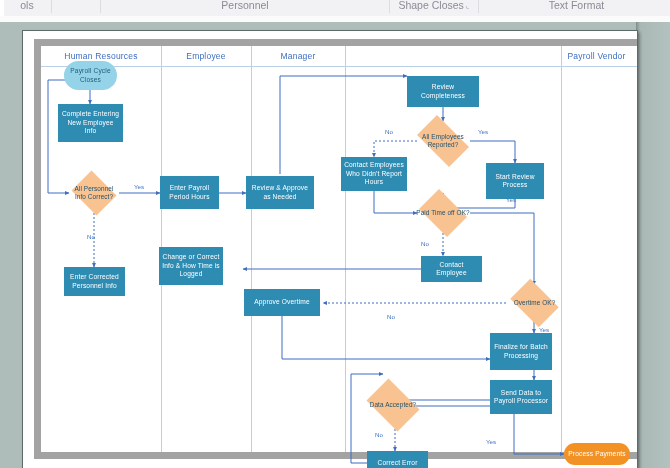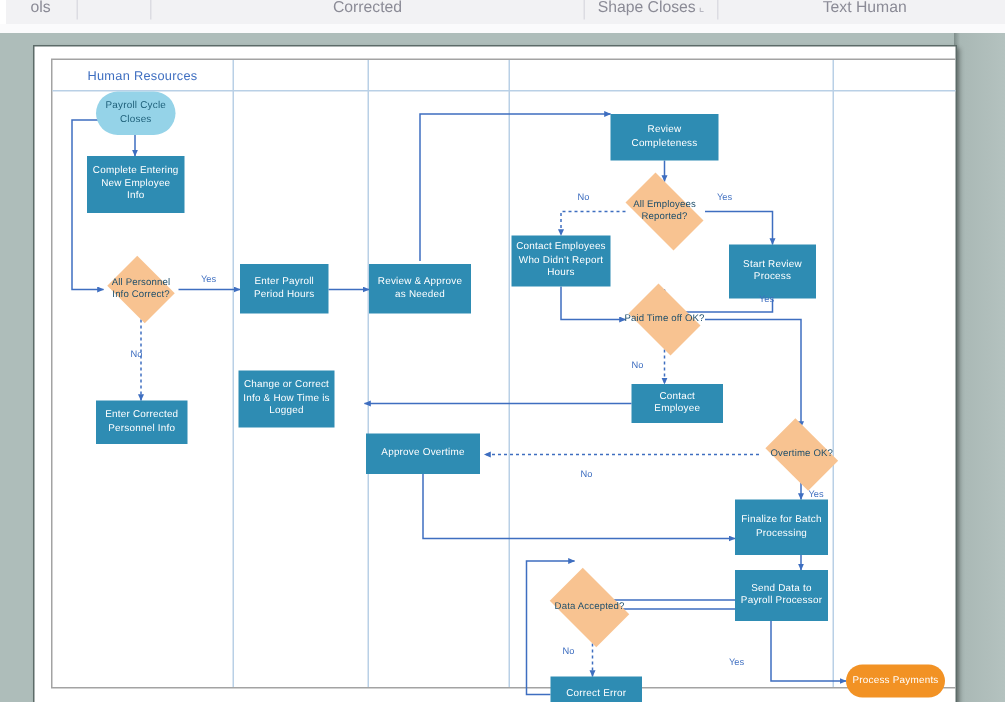--- a/index.html
+++ b/index.html
@@ -74,21 +74,21 @@
     border: 1px solid #5c6b68;
     box-shadow: 2px 2px 3px rgba(0,0,0,0.30);
     overflow: hidden;
   }
 
   
   #lanes {
     position: absolute;
     left: 11px; top: 8px;
     width: 612px; height: 420px;
-    border: 1px solid #a3a3a3;
+    border: 7px solid #a3a3a3;
     box-sizing: border-box;
   }
   .lane-divider {
     position: absolute;
     top: 0;
     width: 1px;
     height: 100%;
     background: #b9d0e6;
   }
   #lane-header-rule {
@@ -183,47 +183,50 @@
   <div class="ribbon-sep" style="left:47px;"></div>
   <div class="ribbon-sep" style="left:96px;"></div>
   <div class="ribbon-sep" style="left:385px;"></div>
   <div class="ribbon-sep" style="left:474px;"></div>
 
   <div class="ribbon-group" style="left:0px;width:46px;">
     <span>ols</span>
   </div>
 
   <div class="ribbon-group" style="left:97px;width:288px;">
-    <span>Corrected</span>
+    <span>Personnel</span>
   </div>
 
   <div class="ribbon-group" style="left:386px;width:88px;">
     <span>Shape Closes</span><span class="ribbon-launcher">⌞</span>
   </div>
 
   <div class="ribbon-group" style="left:475px;width:195px;">
-    <span>Text Human</span>
+    <span>Text Format</span>
   </div>
 </div>
 <div id="ribbon-bottom"></div>
 
 <div id="canvas">
   <div id="canvas-shadow-right"></div>
 
   <div id="page">
 
     <div id="lanes">
       <div id="lane-header-rule"></div>
 
       <div class="lane-divider" style="left:120px;"></div>
       <div class="lane-divider" style="left:210px;"></div>
       <div class="lane-divider" style="left:304px;"></div>
       <div class="lane-divider" style="left:520px;"></div>
 
       <div class="lane-title" style="left:0px;width:120px;">Human Resources</div>
+      <div class="lane-title" style="left:120px;width:90px;">Employee</div>
+      <div class="lane-title" style="left:210px;width:94px;">Manager</div>
+      <div class="lane-title" style="left:520px;width:71px;">Payroll Vendor</div>
     </div>
 
     <svg id="wires" viewBox="0 0 614 438">
       <defs>
         <marker id="ah" markerWidth="5" markerHeight="5" refX="4.2" refY="2" orient="auto">
           <path d="M0,0 L4.6,2 L0,4 z" fill="#3e6ec0"></path>
         </marker>
       </defs>
       <g fill="none" stroke="#3e6ec0" stroke-width="1" marker-end="url(#ah)">
 

